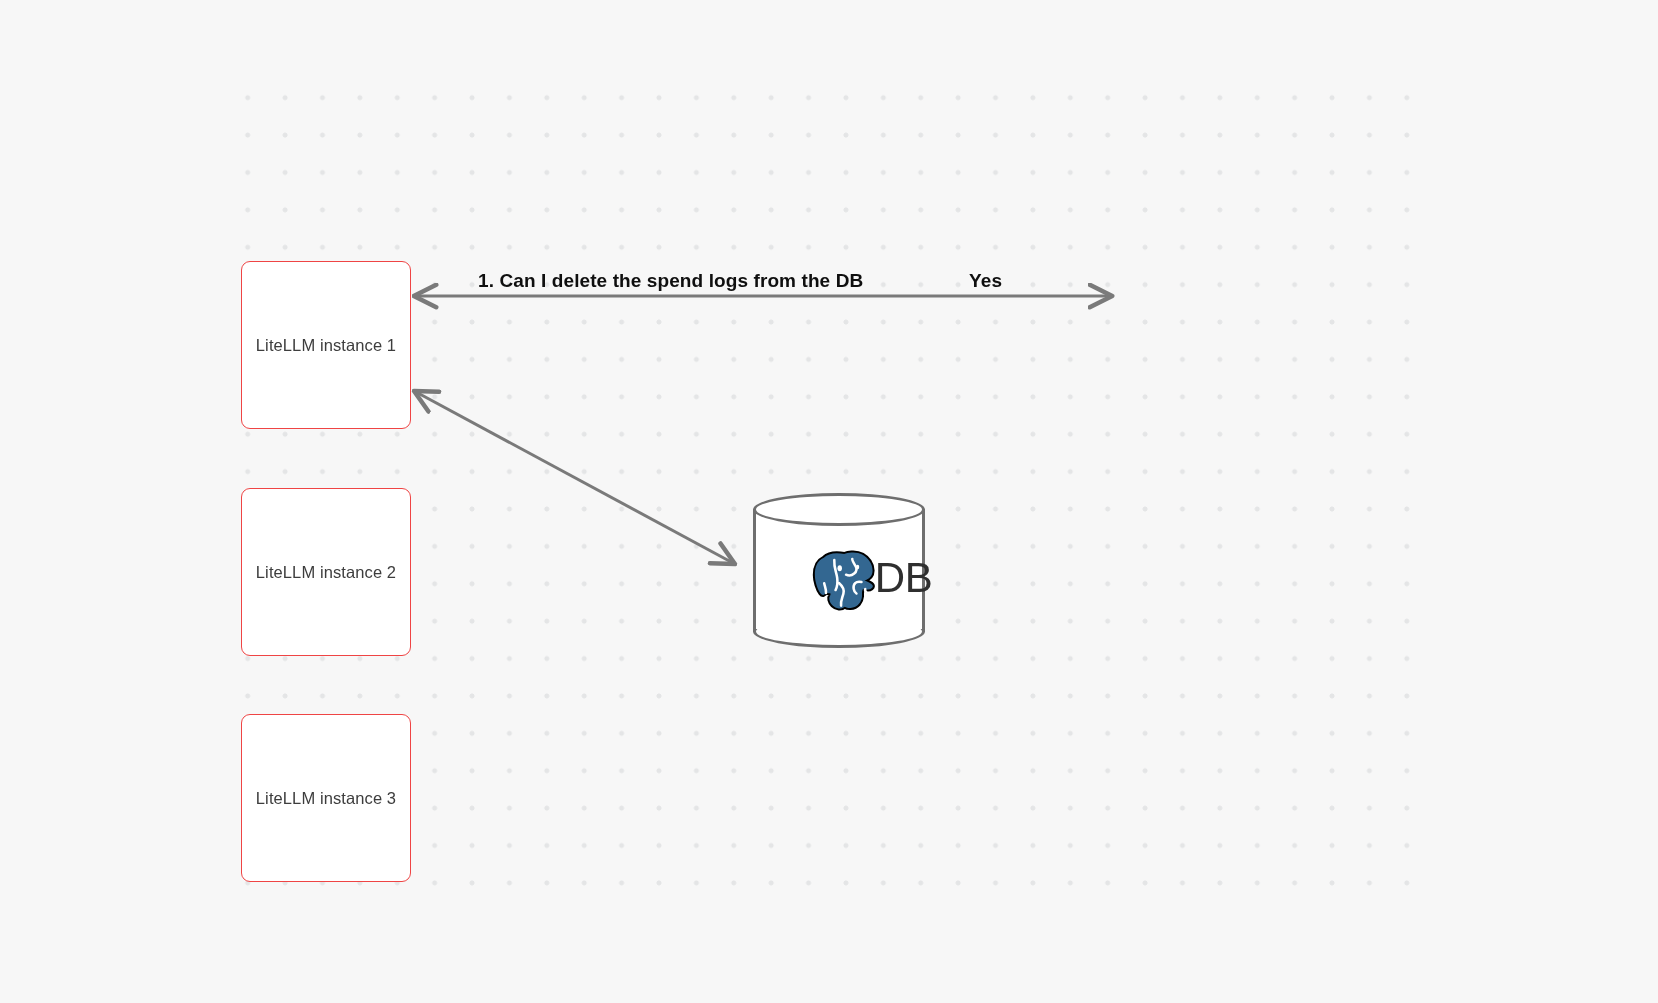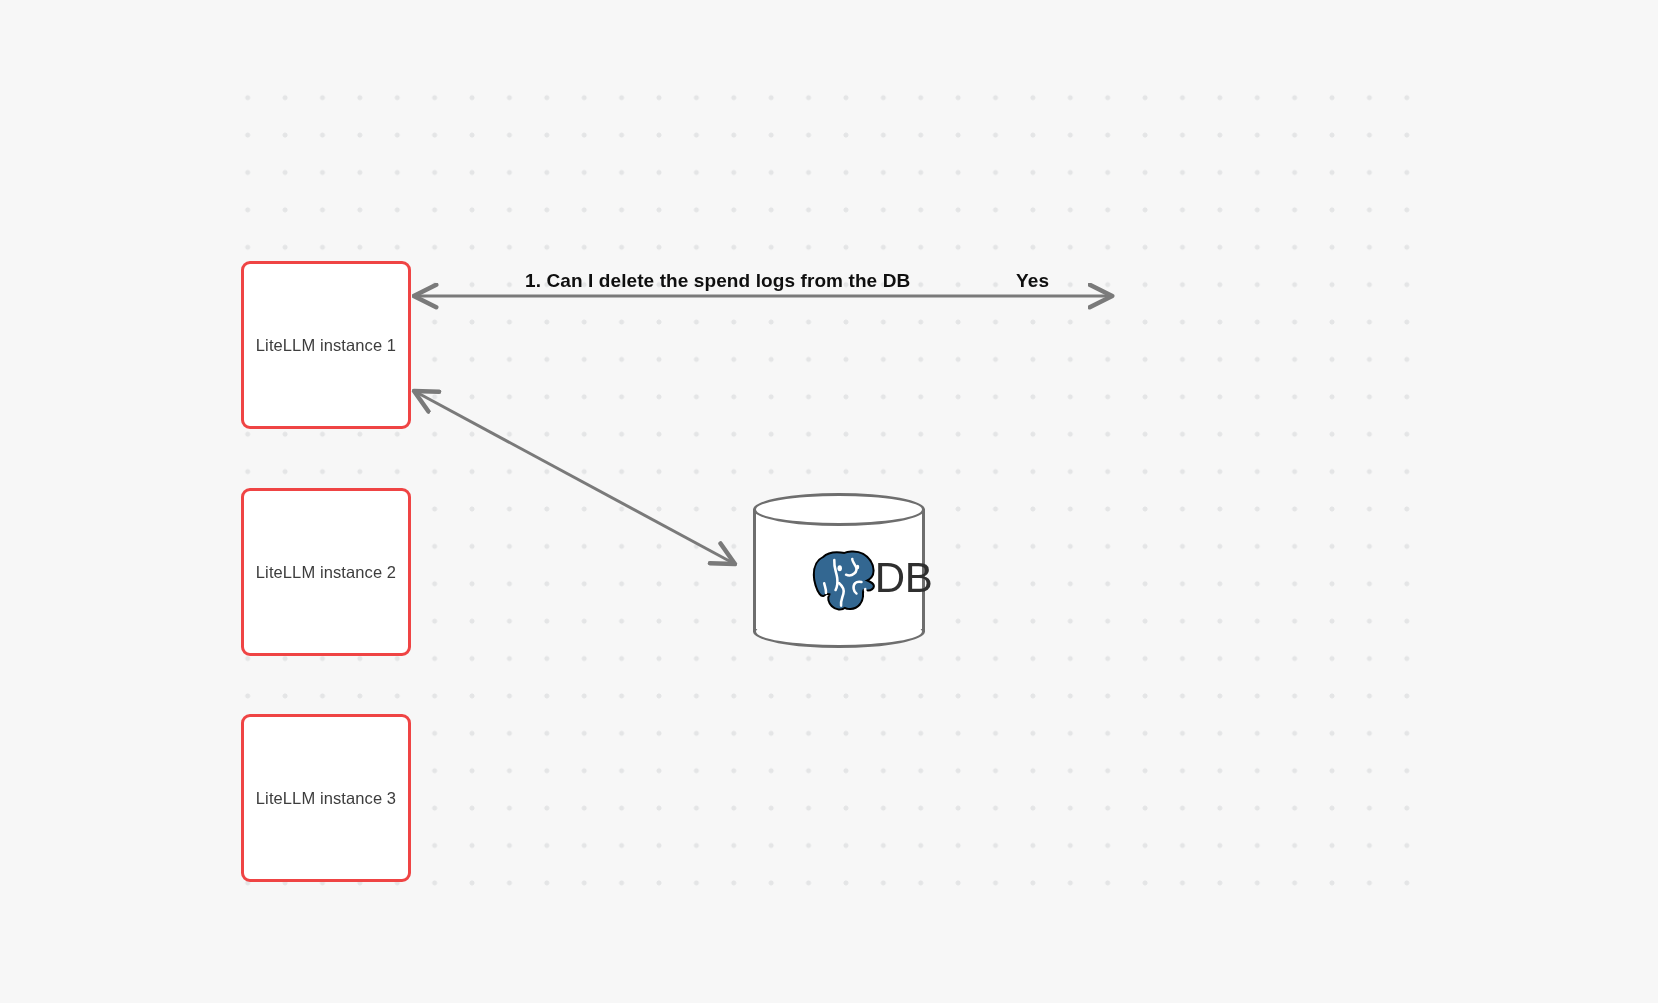--- a/index.html
+++ b/index.html
@@ -38,21 +38,21 @@
     top: 0;
     width: 1658px;
     height: 1003px;
     overflow: visible;
   }
   
   .node {
     position: absolute;
     box-sizing: border-box;
     background: #ffffff;
-    border: 3px solid #ef4444;
+    border: 1px solid #ef4444;
     display: flex;
     align-items: center;
     justify-content: center;
   }
   .node-box {
     border-radius: 9px;
   }
   .node-label {
     font-size: 16.5px;
     color: #3d3d3d;
@@ -156,21 +156,20 @@
   }
 
   
   .edge-label {
     position: absolute;
     font-size: 19px;
     font-weight: bold;
     color: #0f0f0f;
     white-space: nowrap;
     letter-spacing: .1px;
-    margin-left: 47px;
   }
   #label-step-1 { left: 478px; top: 270px; }
   #label-step-1-answer { left: 969px; top: 270px; }
   #label-step-2 { left: 553px; top: 436px; }
 </style>
 </head>
 <body>
 
 <div id="canvas">
 

